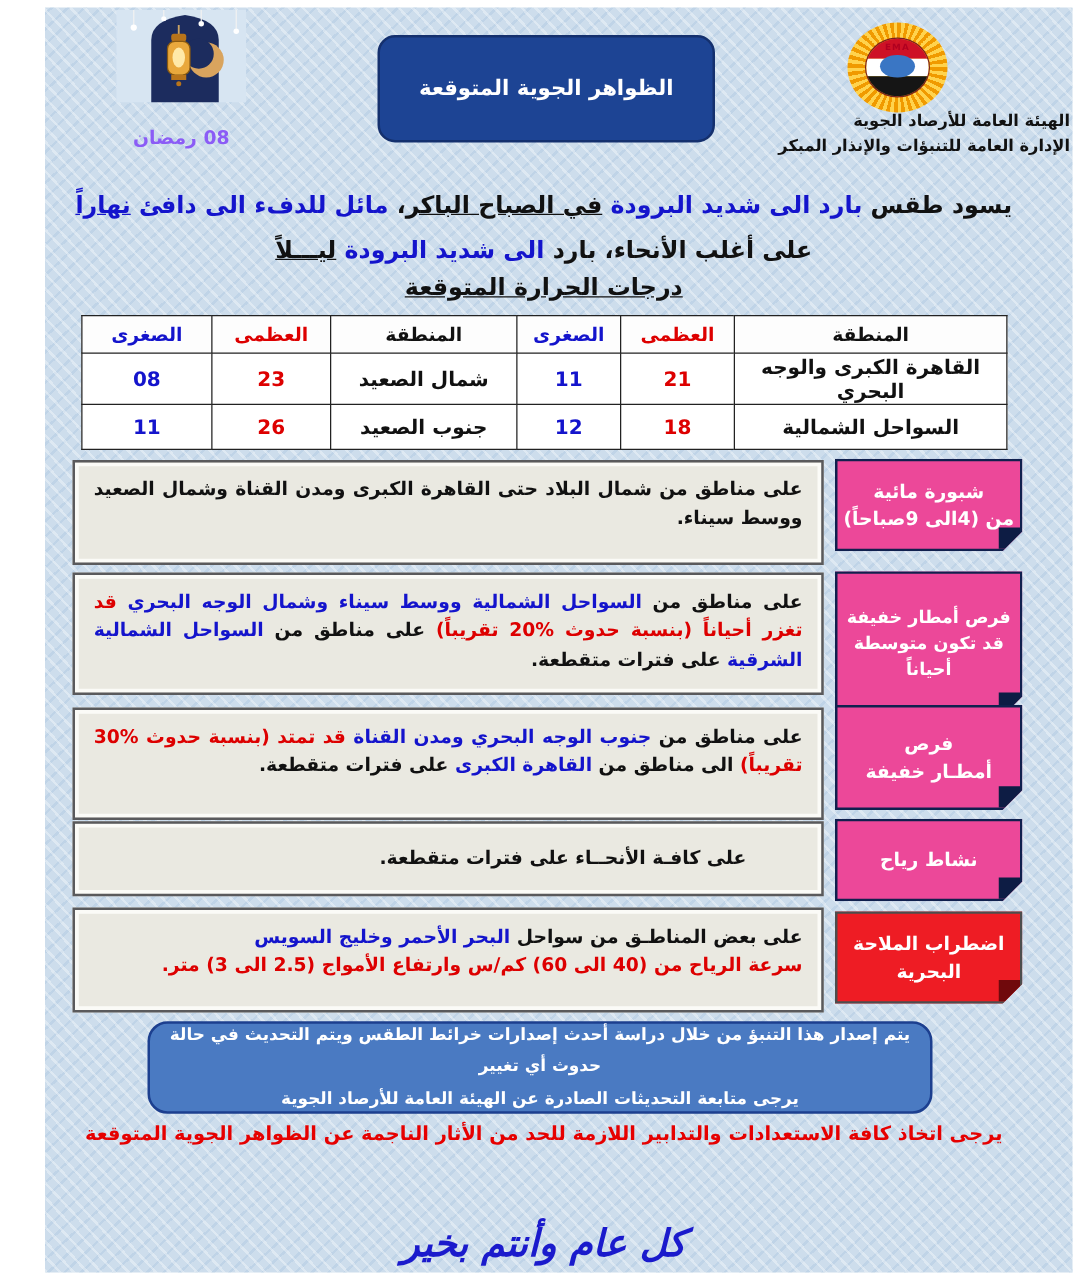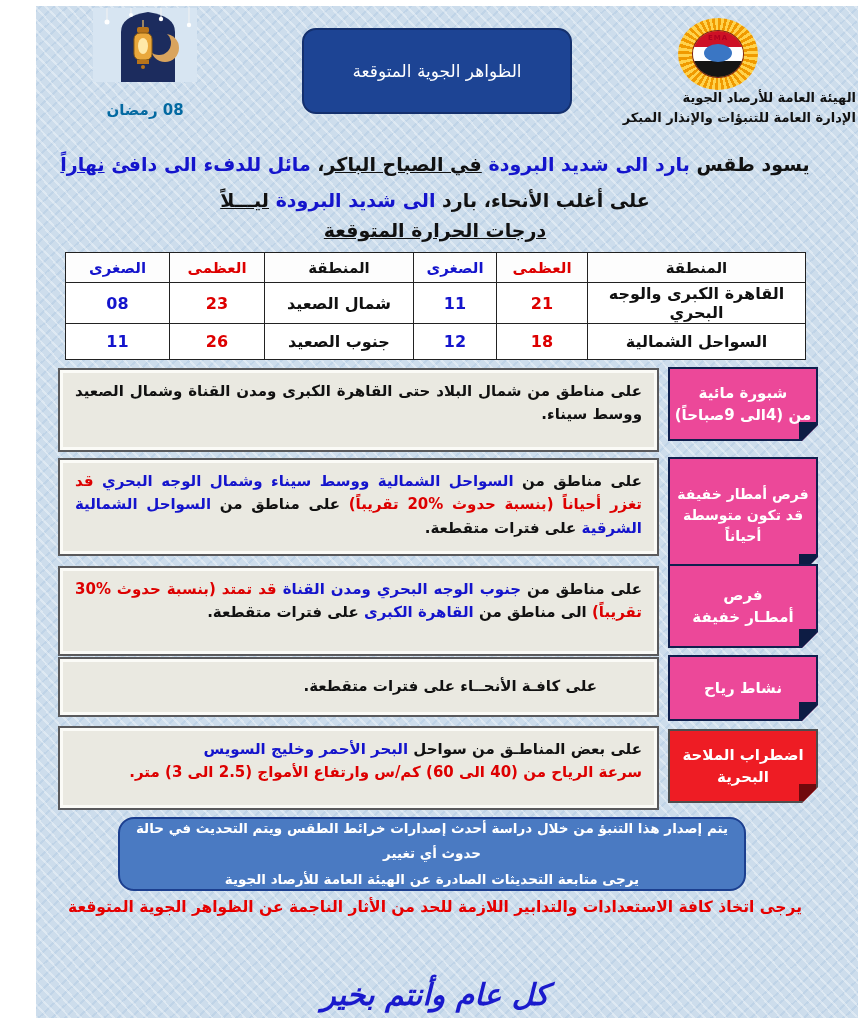--- a/index.html
+++ b/index.html
@@ -5,36 +5,36 @@
   html,body{margin:0;padding:0;}
   body{background:#ffffff;font-family:"DejaVu Sans",sans-serif;}
   .canvas{position:relative;width:868px;height:1024px;background:#ffffff;overflow:hidden;}
   .texture{position:absolute;left:36px;top:6px;width:822px;height:1012px;
     background-color:#cdddec;
     background-image:
       repeating-linear-gradient(47deg, rgba(255,255,255,.35) 0 2px, transparent 2px 8px),
       repeating-linear-gradient(-43deg, rgba(160,190,220,.30) 0 2px, transparent 2px 9px);}
   
   .banner{position:absolute;left:302px;top:28px;width:266px;height:82px;background:#1d4494;
-    border:2px solid #14306e;border-radius:14px;color:#fff;font-weight:normal;font-size:17px;
+    border:2px solid #14306e;border-radius:14px;color:#fff;font-weight:bold;font-size:17px;
     display:flex;flex-direction:column;justify-content:center;text-align:center;line-height:1.9;direction:rtl;}
   .logo{position:absolute;left:678px;top:18px;width:80px;height:72px;}
   .rays{position:absolute;inset:0;border-radius:50%;
     background:repeating-conic-gradient(#f09a00 0deg 5deg,#ffd34d 5deg 10deg);}
   .flag{position:absolute;left:14px;top:12px;right:14px;bottom:12px;border-radius:50%;overflow:hidden;
     border:1px solid #7a1f1f;background:#eab308;}
   .flag .red{height:34%;background:#ce1126;}
   .flag .white{height:32%;background:#fff;}
   .flag .black{height:34%;background:#151515;}
   .cloud{position:absolute;left:22%;top:28%;width:56%;height:40%;background:#3a76c4;border-radius:50%;}
   .ema{position:absolute;top:6%;width:100%;text-align:center;font-size:7px;color:#b00020;font-weight:bold;letter-spacing:1px;}
   .org{position:absolute;right:12px;top:88px;width:260px;text-align:right;direction:rtl;
     font-size:13px;font-weight:bold;color:#111;line-height:1.55;}
   .lantern{position:absolute;left:93px;top:8px;width:104px;height:74px;}
-  .ramadan{position:absolute;left:83px;top:101px;width:124px;text-align:center;color:#0369a1;
+  .ramadan{position:absolute;left:83px;top:101px;width:124px;text-align:center;color:#8b5cf6;
     font-weight:bold;font-size:15px;direction:rtl;}
   
   .summary{position:absolute;left:60px;top:146px;width:750px;text-align:center;font-size:19px;
     font-weight:bold;line-height:1.9;direction:rtl;color:#111;}
   .k{color:#111;} .b{color:#1414cc;} .r{color:#dd0000;} .u{text-decoration:underline;}
   
   .tbl-title{position:absolute;left:60px;top:219px;width:750px;text-align:center;font-size:19px;
     font-weight:bold;text-decoration:underline;color:#111;direction:rtl;}
   table.temp{position:absolute;left:65px;top:252px;width:740px;border-collapse:collapse;direction:rtl;
     table-layout:fixed;background:#fdfdfd;font-weight:bold;}

